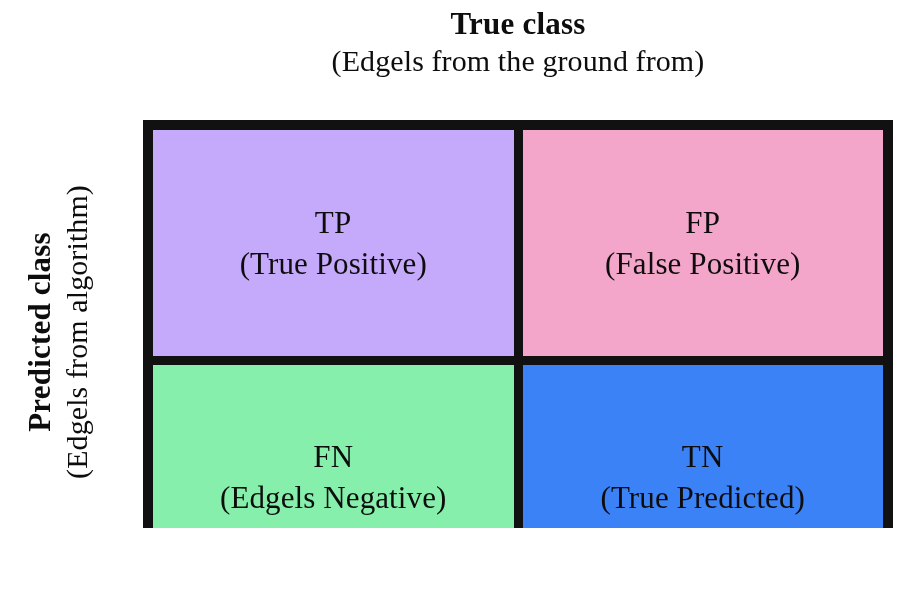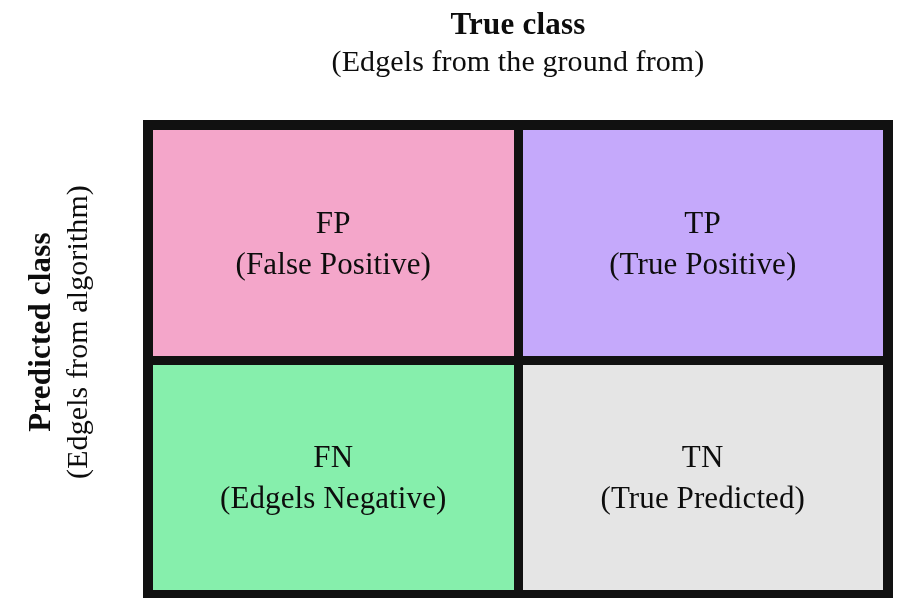--- a/index.html
+++ b/index.html
@@ -4,21 +4,21 @@
 <title>Confusion Matrix Diagram</title>
 <style>
   html, body {
     margin: 0;
     padding: 0;
     background: #ffffff;
   }
   #canvas {
     position: relative;
     width: 900px;
-    height: 598px;
+    height: 528px;
     background: #ffffff;
     overflow: hidden;
     font-family: "Liberation Serif", "DejaVu Serif", serif;
     color: #0d0d0d;
   }
 
   
   #top-axis-label {
     position: absolute;
     left: 143px;
@@ -118,35 +118,35 @@
     <span class="axis-subtitle">(Edgels from the ground from)</span>
   </div>
 
   <div id="left-axis-label">
     <span class="axis-title">Predicted class</span>
     <span class="axis-subtitle">(Edgels from algorithm)</span>
   </div>
 
   <div id="matrix-grid" style="background: rgb(17, 17, 17); border-color: rgb(17, 17, 17);">
 
+    <div class="matrix-cell" style="background-color: rgb(197, 169, 251);">
+      <span class="cell-abbr">TP</span>
+      <span class="cell-full">(True Positive)</span>
+    </div>
+
     <div class="matrix-cell" style="background-color: rgb(244, 166, 202);">
       <span class="cell-abbr">FP</span>
       <span class="cell-full">(False Positive)</span>
-    </div>
-
-    <div class="matrix-cell" style="background-color: rgb(197, 169, 251);">
-      <span class="cell-abbr">TP</span>
-      <span class="cell-full">(True Positive)</span>
     </div>
 
     <div class="matrix-cell" style="background-color: #86efac;">
       <span class="cell-abbr">FN</span>
       <span class="cell-full">(Edgels Negative)</span>
     </div>
 
-    <div class="matrix-cell" style="background-color: #e5e5e5;">
+    <div class="matrix-cell" style="background-color: #3b82f6;">
       <span class="cell-abbr">TN</span>
       <span class="cell-full">(True Predicted)</span>
     </div>
 
   </div>
 
 </div>
 
 </body></html>

